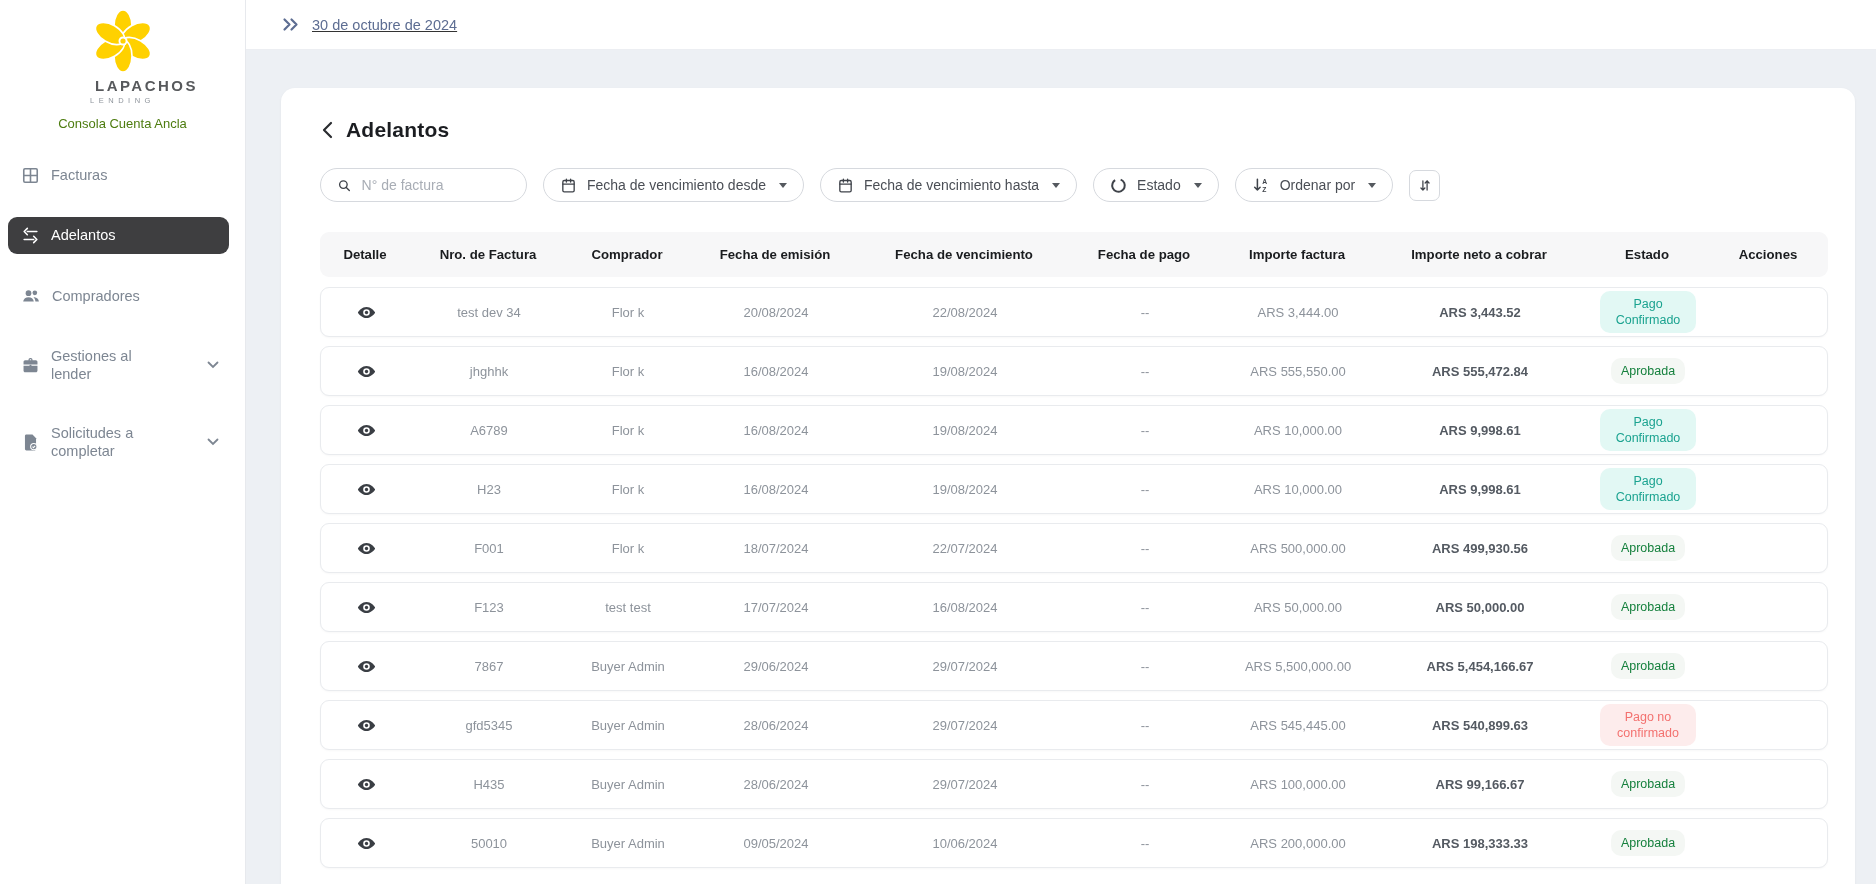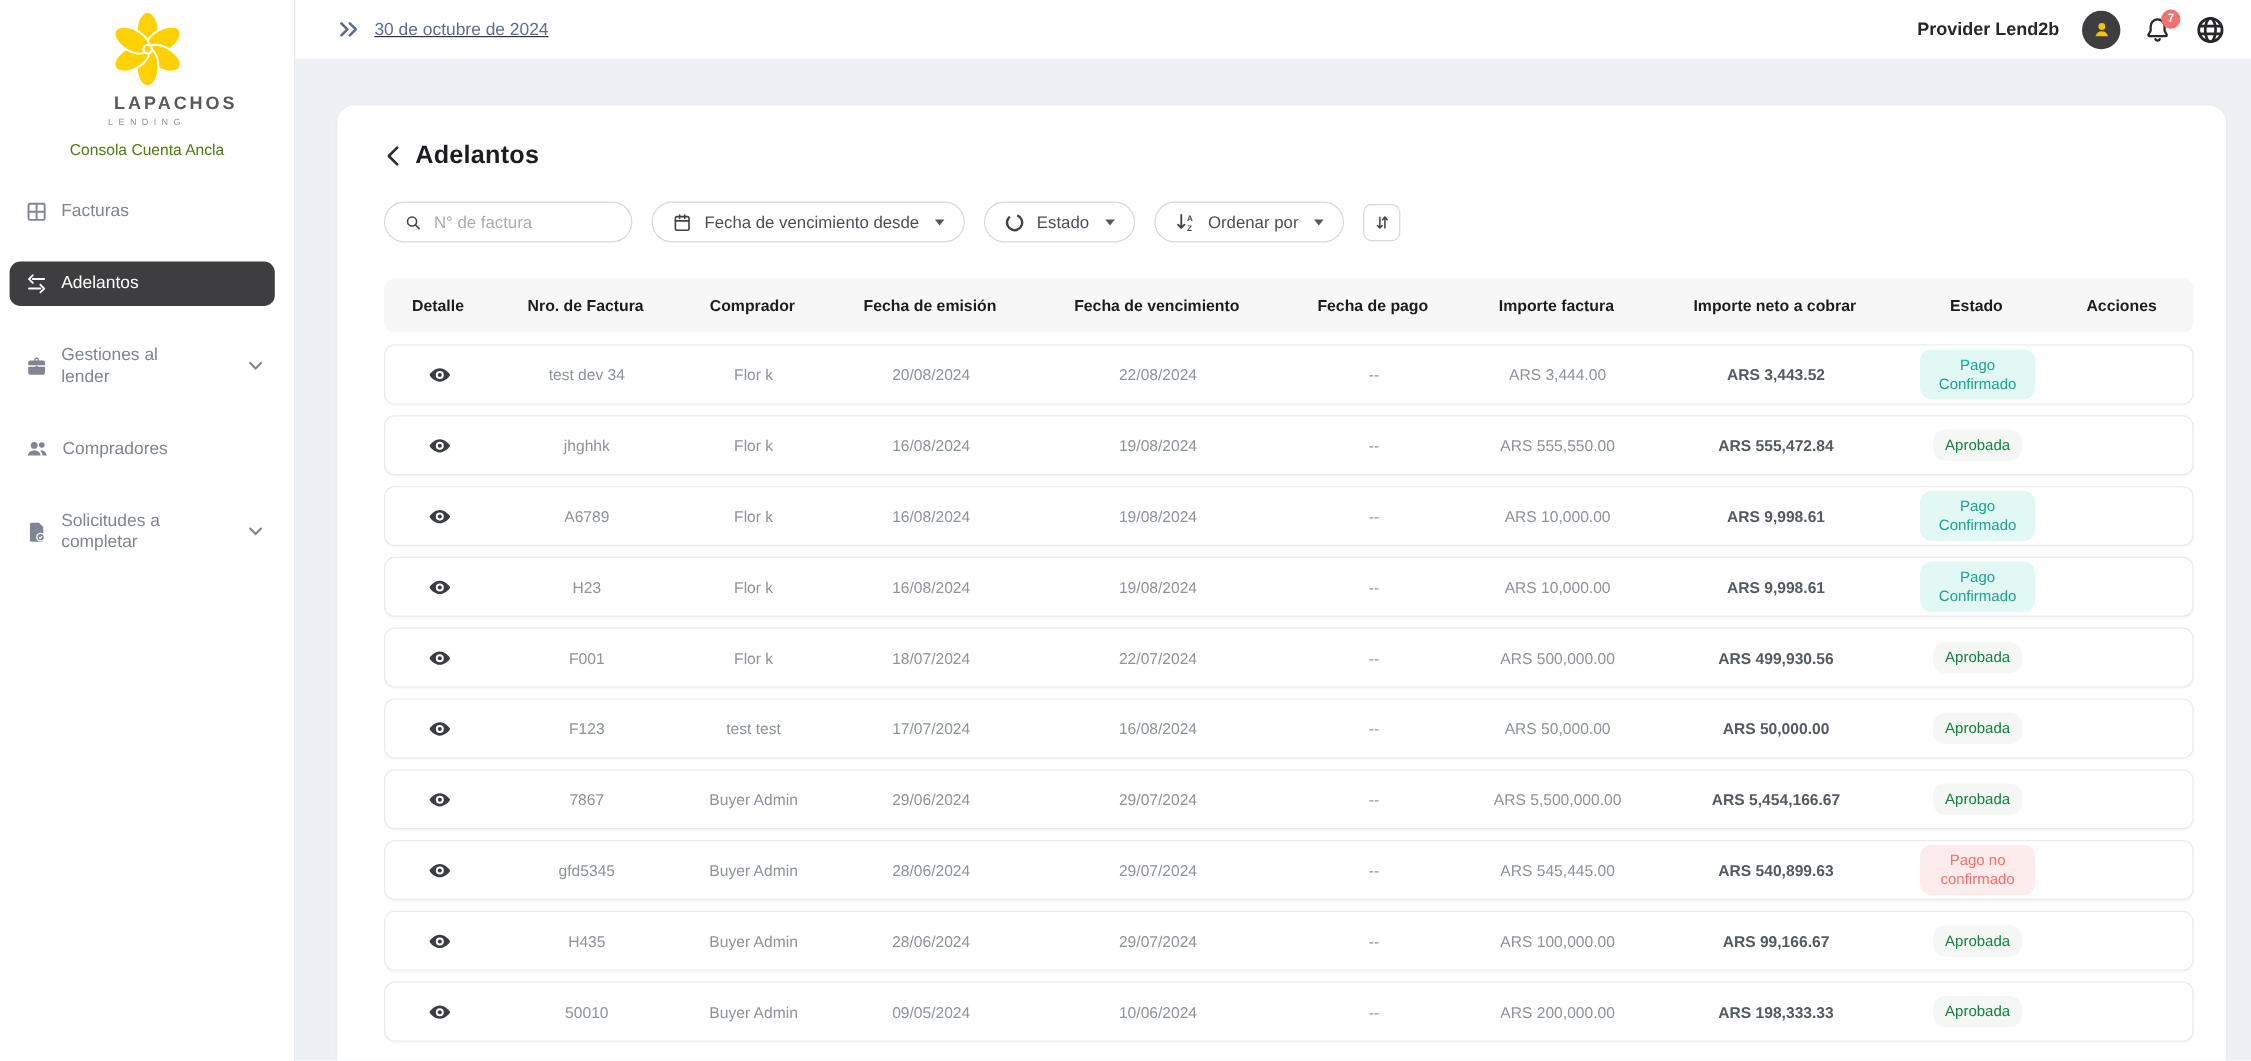--- a/index.html
+++ b/index.html
@@ -119,43 +119,43 @@
       <span class="nav-icon">
         <svg width="19" height="19" viewBox="0 0 24 24" fill="none" stroke="currentColor" stroke-width="2" stroke-linecap="round" stroke-linejoin="round">
           <path d="M8 7h12M8 3 4 7l4 4M16 17H4M16 13l4 4-4 4"></path>
         </svg>
       </span>
       <span class="nav-label">Adelantos</span>
     </div>
 
     <div class="nav-item">
       <span class="nav-icon">
+        <svg width="20" height="20" viewBox="0 0 24 24" fill="currentColor">
+          <circle cx="9" cy="8.6" r="3.4"></circle>
+          <path d="M2.6 18.6c.5-3.2 3.1-5 6.4-5s5.9 1.8 6.4 5z"></path>
+          <circle cx="16.6" cy="8.2" r="2.8"></circle>
+          <path d="M16.2 13.4c2.9.3 4.9 2 5.3 5.2h-4.2c-.2-2.1-1-3.9-2.4-5z"></path>
+        </svg>
+      </span>
+      <span class="nav-label">Compradores</span>
+    </div>
+
+    <div class="nav-item">
+      <span class="nav-icon">
         <svg width="19" height="19" viewBox="0 0 24 24" fill="currentColor">
           <path d="M9.5 5.5V4.6c0-1.2 1-2.1 2.1-2.1h.8c1.2 0 2.1 1 2.1 2.1v.9h4.3c1.1 0 2 .9 2 2v3.2H3.2V7.5c0-1.1.9-2 2-2h4.3zm1.5 0h2v-.9a.6.6 0 0 0-.6-.6h-.8a.6.6 0 0 0-.6.6v.9z"></path>
           <path d="M3.2 12.2h17.6v6.3c0 1.1-.9 2-2 2H5.2c-1.1 0-2-.9-2-2v-6.3zM10.8 11h2.4v2.5h-2.4z"></path>
         </svg>
       </span>
       <span class="nav-label">Gestiones al lender</span>
       <span class="nav-chevron">
         <svg width="12" height="8" viewBox="0 0 12 8" fill="none" stroke="#7d8692" stroke-width="1.8" stroke-linecap="round">
             <path d="M1.5 1.5 6 6l4.5-4.5"></path>
           </svg>
       </span>
-    </div>
-
-    <div class="nav-item">
-      <span class="nav-icon">
-        <svg width="20" height="20" viewBox="0 0 24 24" fill="currentColor">
-          <circle cx="9" cy="8.6" r="3.4"></circle>
-          <path d="M2.6 18.6c.5-3.2 3.1-5 6.4-5s5.9 1.8 6.4 5z"></path>
-          <circle cx="16.6" cy="8.2" r="2.8"></circle>
-          <path d="M16.2 13.4c2.9.3 4.9 2 5.3 5.2h-4.2c-.2-2.1-1-3.9-2.4-5z"></path>
-        </svg>
-      </span>
-      <span class="nav-label">Compradores</span>
     </div>
 
     <div class="nav-item">
       <span class="nav-icon">
         <svg width="19" height="19" viewBox="0 0 24 24" fill="currentColor">
           <path d="M14.5 2H6.8C5.8 2 5 2.8 5 3.8v16.4c0 1 .8 1.8 1.8 1.8h10.4c1 0 1.8-.8 1.8-1.8V6.5L14.5 2z"></path>
           <circle cx="16.2" cy="17.2" r="4" fill="currentColor" stroke="#fff" stroke-width="1.4"></circle>
           <path d="M14.5 17.3l1.2 1.2 2.2-2.3" fill="none" stroke="#fff" stroke-width="1.3"></path>
         </svg>
       </span>
@@ -171,43 +171,20 @@
 
 <header class="topbar">
   <div class="tb-left">
     <span style="display:flex;cursor:pointer;">
       <svg width="17" height="15" viewBox="0 0 17 15" fill="none" stroke="#5d6d92" stroke-width="2.2" stroke-linecap="round" stroke-linejoin="round">
         <path d="M2.5 2.5 7.5 7.5l-5 5M9.5 2.5l5 5-5 5"></path>
       </svg>
     </span>
     <span class="date">30 de octubre de 2024</span>
   </div>
-  <div class="tb-right">
-    <span class="provider">Provider Lend2b</span>
-    <div class="avatar">
-      <svg width="17" height="17" viewBox="0 0 24 24" fill="#f2c500">
-        <circle cx="12" cy="8.6" r="4"></circle>
-        <path d="M4.6 20c.8-3.7 3.9-5.9 7.4-5.9s6.6 2.2 7.4 5.9z"></path>
-      </svg>
-    </div>
-    <div class="bell-wrap">
-      <svg width="24" height="24" viewBox="0 0 24 24" fill="none" stroke="#26282b" stroke-width="1.9" stroke-linecap="round" stroke-linejoin="round">
-        <path d="M12 3.2a5.8 5.8 0 0 0-5.8 5.8v3.6l-1.7 3.1a.9.9 0 0 0 .8 1.4h13.4a.9.9 0 0 0 .8-1.4l-1.7-3.1V9A5.8 5.8 0 0 0 12 3.2z"></path>
-        <path d="M10.2 19.6a1.9 1.9 0 0 0 3.6 0"></path>
-      </svg>
-      <span class="notif-badge">7</span>
-    </div>
-    <div class="globe-wrap">
-      <svg width="26" height="26" viewBox="0 0 24 24" fill="none" stroke="#26282b" stroke-width="2.1">
-        <circle cx="12" cy="12" r="9"></circle>
-        <ellipse cx="12" cy="12" rx="4" ry="9"></ellipse>
-        <path d="M3.4 9h17.2M3.4 15h17.2"></path>
-      </svg>
-    </div>
-  </div>
 </header>
 
 <div class="main">
   <div class="card">
 
     <div class="page-title-row">
       <button class="back-btn">
         <svg width="11" height="18" viewBox="0 0 11 18" fill="none" stroke="#2a2c30" stroke-width="2.2" stroke-linecap="round" stroke-linejoin="round">
           <path d="M9 2 2 9l7 7"></path>
         </svg>
@@ -226,20 +203,28 @@
 
       <button class="pill">
         <svg width="17" height="17" viewBox="0 0 24 24" fill="none" stroke="#3f434a" stroke-width="1.9" stroke-linecap="round">
           <rect x="4" y="5" width="16" height="16" rx="2"></rect>
             <path d="M4 10h16M9 3v4M15 3v4"></path>
         </svg>
         <span>Fecha de vencimiento desde</span>
         <span class="caret"></span>
       </button>
 
+      <button class="pill">
+        <svg width="17" height="17" viewBox="0 0 24 24" fill="none" stroke="#3f434a" stroke-width="1.9" stroke-linecap="round">
+          <rect x="4" y="5" width="16" height="16" rx="2"></rect>
+            <path d="M4 10h16M9 3v4M15 3v4"></path>
+        </svg>
+        <span>Fecha de vencimiento hasta</span>
+        <span class="caret"></span>
+      </button>
 
       <button class="pill">
         <svg width="17" height="17" viewBox="0 0 17 17">
           <circle cx="8.5" cy="8.5" r="6.3" fill="none" stroke="#3f434a" stroke-width="2" stroke-dasharray="33 7" transform="rotate(-70 8.5 8.5)"></circle>
         </svg>
         <span>Estado</span>
         <span class="caret"></span>
       </button>
 
       <button class="pill">

